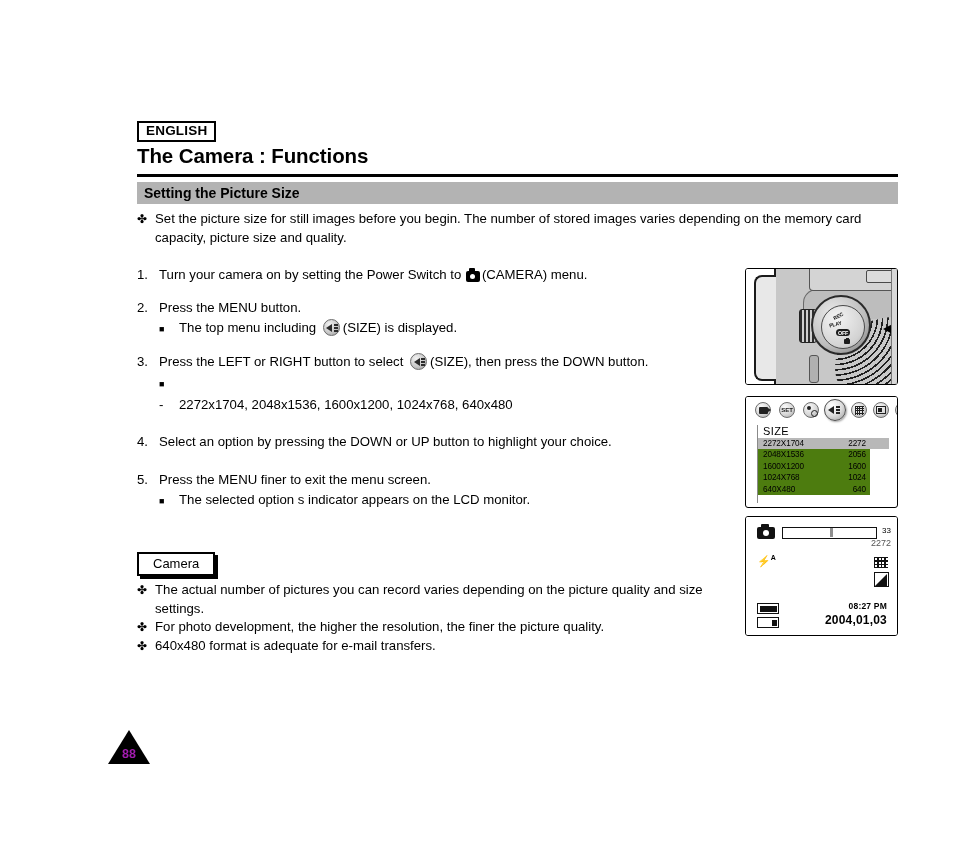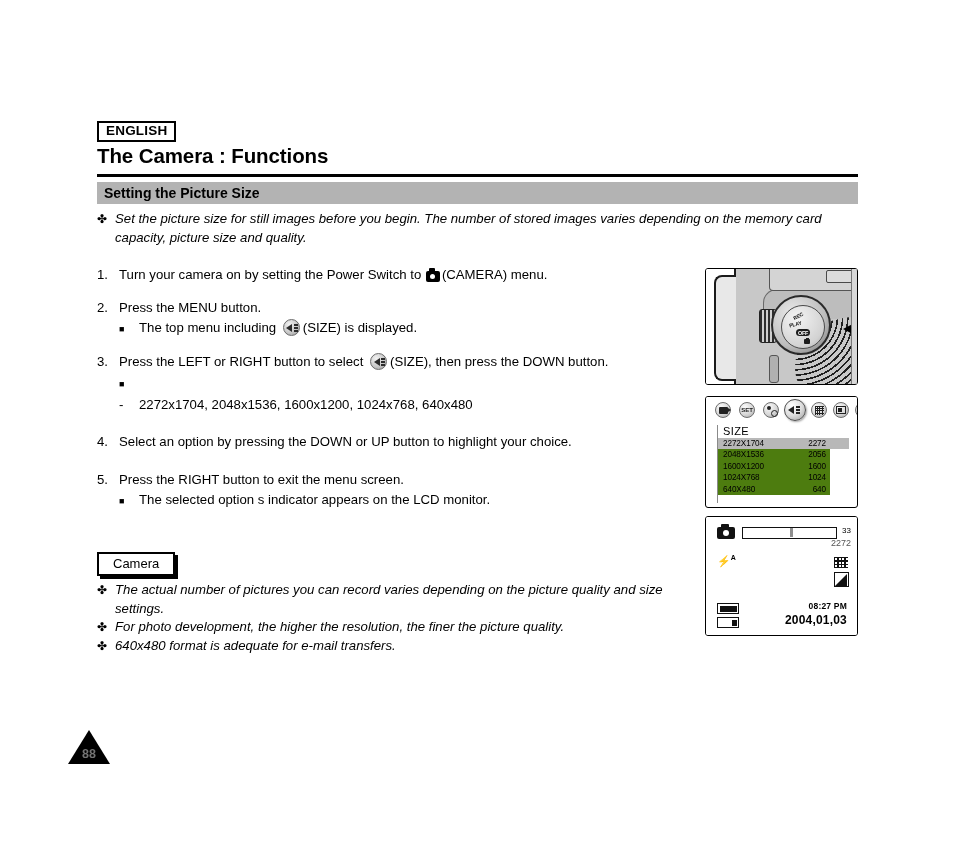--- a/index.html
+++ b/index.html
@@ -3,21 +3,21 @@
 <meta charset="utf-8">
 <style>
   * { box-sizing: border-box; margin: 0; padding: 0; }
   html, body {
     width: 954px; height: 859px;
     background: #ffffff;
     font-family: "Liberation Sans", sans-serif;
     color: #000000;
     overflow: hidden;
   }
-  .page { position: relative; width: 764px; height: 859px; }
+  .page { position: relative; width: 764px; height: 859px; margin-left: 40px; }
 
   
   .lang-badge {
     position: absolute; left: 97px; top: 121px;
     border: 2px solid #000; padding: 1px 7px 2px 7px;
     font-size: 13.5px; font-weight: bold; letter-spacing: .2px;
     line-height: 14px;
   }
   .doc-title {
     position: absolute; left: 97px; top: 144px;
@@ -35,21 +35,21 @@
     position: absolute; left: 7px; top: 3px;
     font-size: 14px; font-weight: bold;
   }
 
   
   .body { position: absolute; left: 97px; top: 210px; width: 760px; }
   .bullet-row { position: relative; display: flex; font-size: 13.2px; line-height: 18.5px; }
   .bullet-mark {
     width: 18px; flex: 0 0 18px; font-size: 12px; line-height: 18.5px;
   }
-  .bullet-text { flex: 1 1 auto; font-style: italic; }
+  .bullet-text { flex: 1 1 auto; }
 
   .step {
     position: relative; display: flex;
     font-size: 13.2px; line-height: 18.5px;
   }
   .step-num { width: 22px; flex: 0 0 22px; }
   .step-body { flex: 1 1 auto; }
   .sub {
     display: flex; margin-top: 2px; padding-left: 22px;
     font-size: 13.2px; line-height: 18.5px;
@@ -112,21 +112,21 @@
   }
   .page-num .tri {
     position: absolute; left: 0; top: 0;
     width: 0; height: 0;
     border-left: 21px solid transparent;
     border-right: 21px solid transparent;
     border-bottom: 34px solid #000;
   }
   .page-num span {
     position: absolute; left: 0; top: 17px; width: 42px;
-    text-align: center; color: #737373; font-size: 12.5px; font-weight: bold;
+    text-align: center; color: #a21caf; font-size: 12.5px; font-weight: bold;
   }
 
   
   .fig {
     position: absolute; border: 1px solid #000; background: #fff;
     border-radius: 3px;
   }
   .fig-camera { left: 705px; top: 268px; width: 153px; height: 117px; overflow: hidden; }
   .fig-menu   { left: 705px; top: 396px; width: 153px; height: 112px; overflow: hidden; }
   .fig-lcd    { left: 705px; top: 516px; width: 153px; height: 120px; overflow: hidden; text-align: center; }
@@ -384,21 +384,21 @@
 
     <div class="step">
       <div class="step-num">4.</div>
       <div class="step-body">Select an option by pressing the DOWN or UP button to highlight your choice.</div>
     </div>
 
     <div class="gap-lg"></div>
 
     <div class="step">
       <div class="step-num">5.</div>
-      <div class="step-body">Press the RIGHT button to exit the menu screen.</div>
+      <div class="step-body">Press the MENU finer to exit the menu screen.</div>
     </div>
     <div class="sub">
       <div class="sub-mark">■</div>
       <div>The selected option s indicator appears on the LCD monitor.</div>
     </div>
 
   </div>
 
   <div class="notes-box">
     <span>Camera</span>

